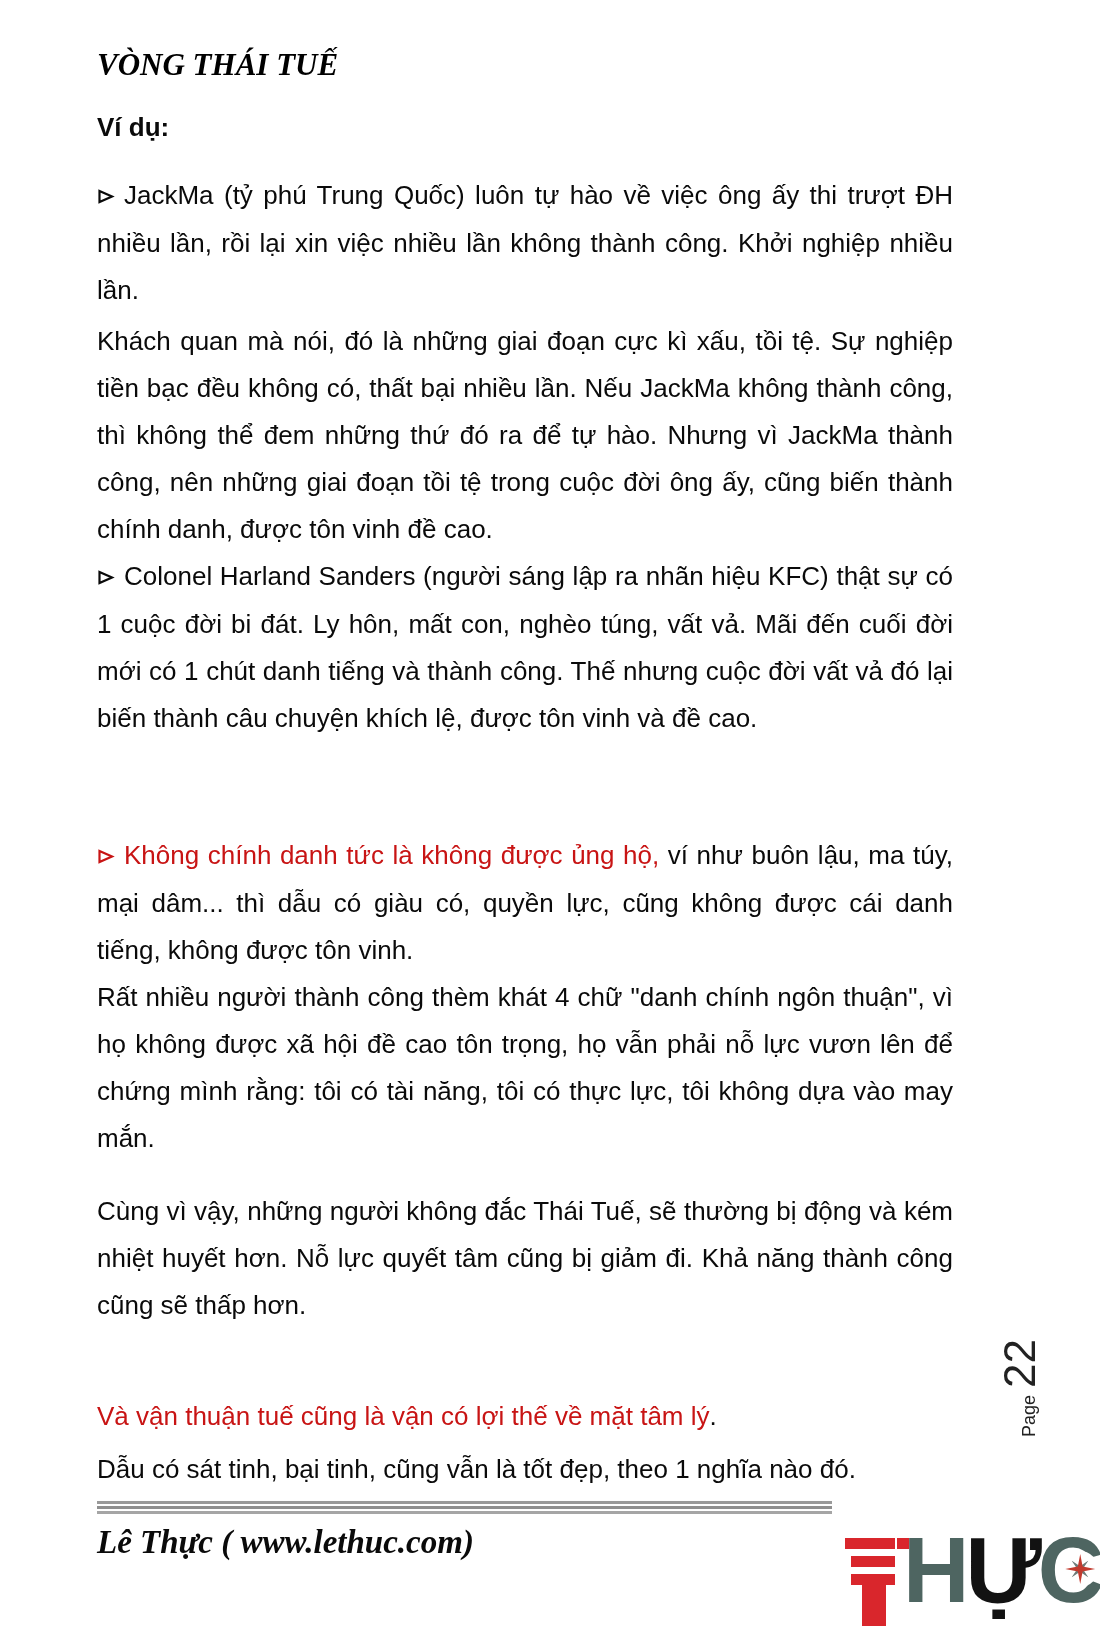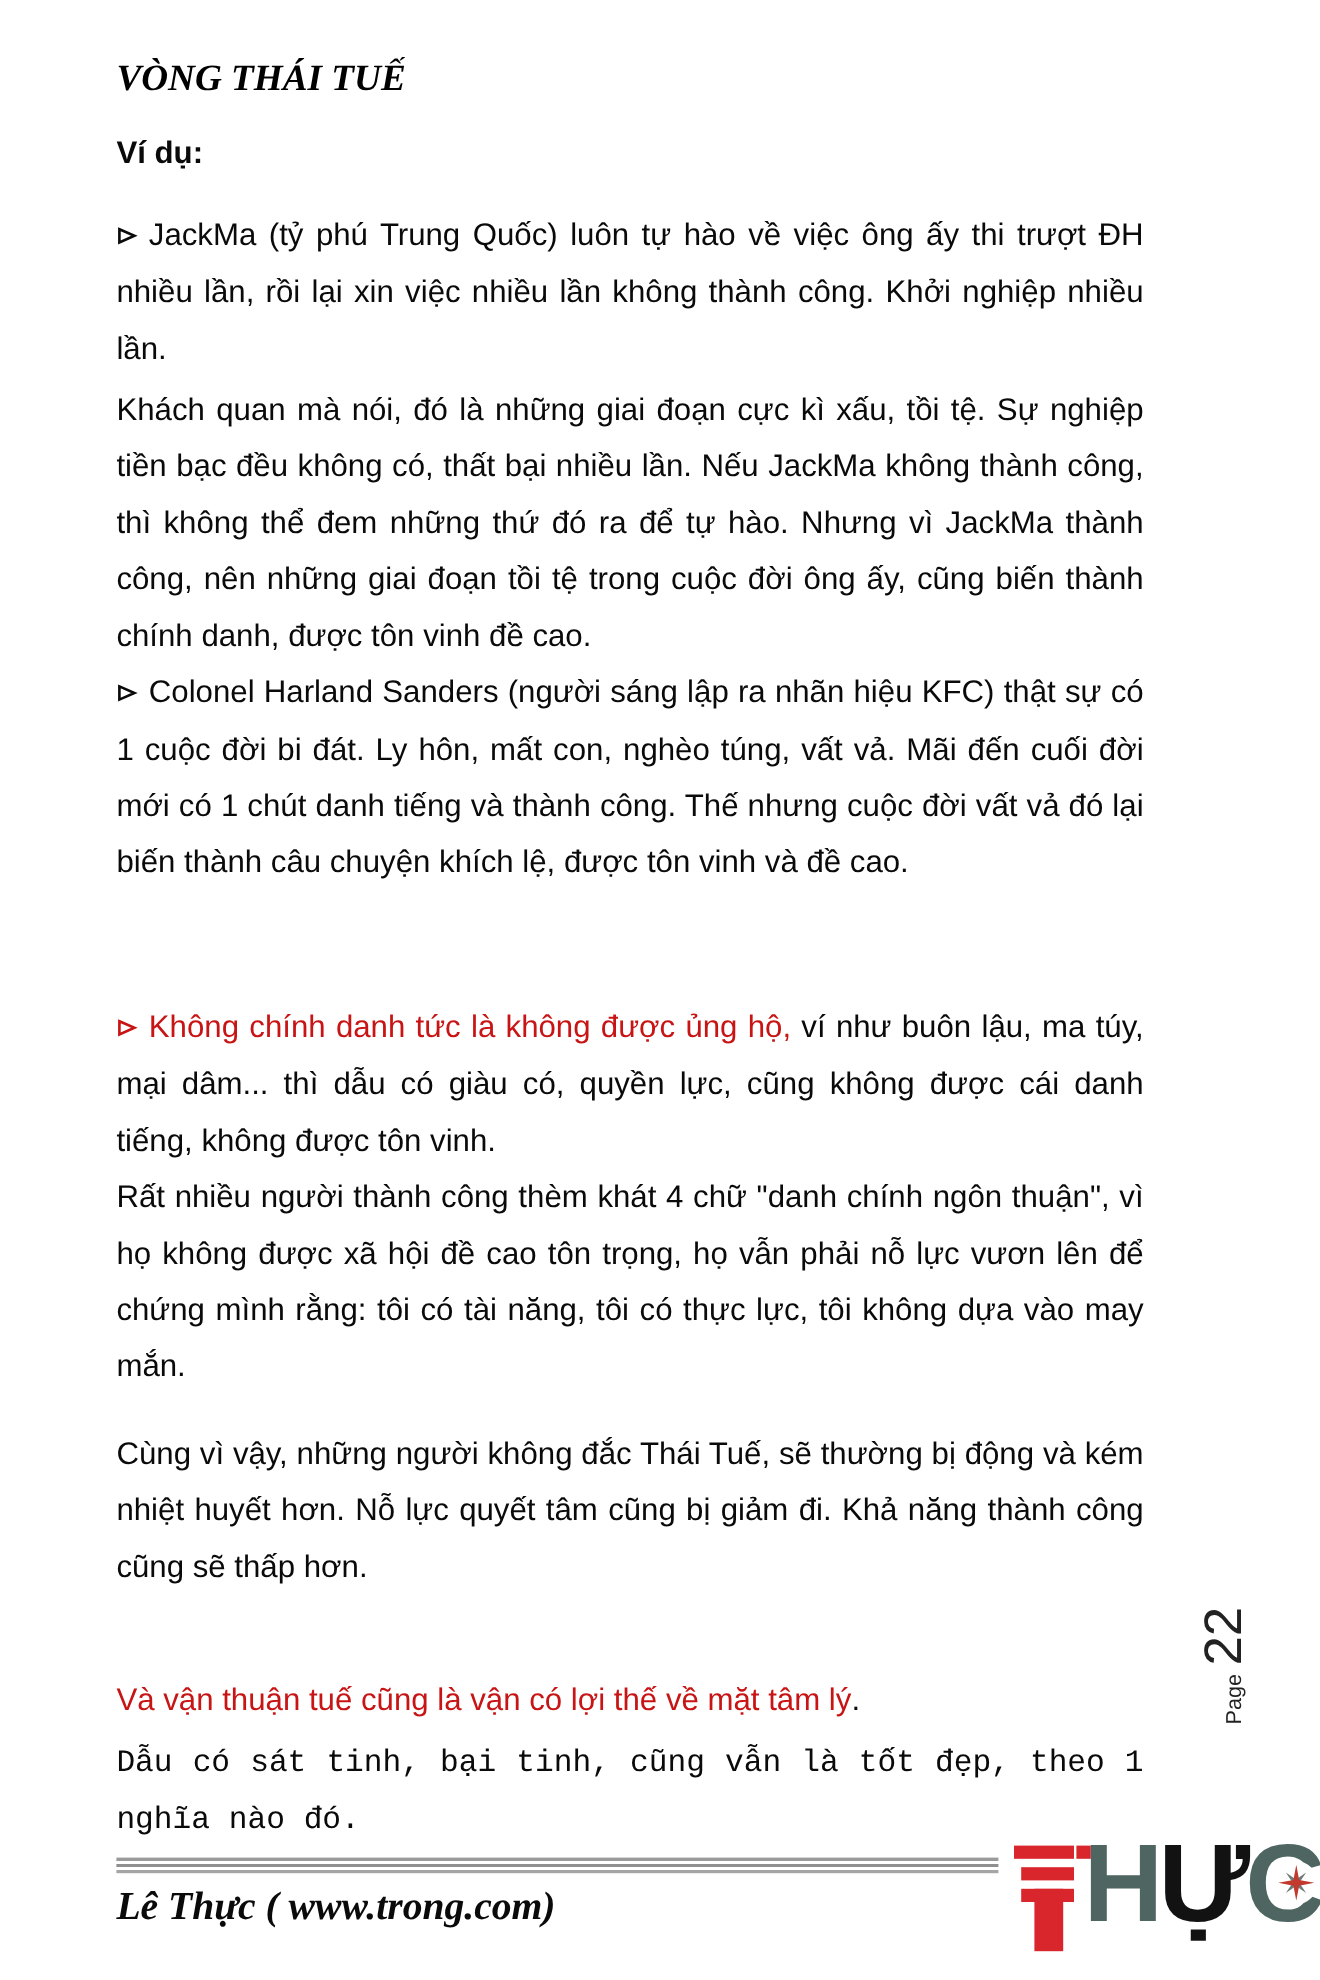--- a/index.html
+++ b/index.html
@@ -14,21 +14,21 @@
 
   p.body{font-size:26px;line-height:47px;text-align:justify;margin:0;color:#0a0a0a;}
   p.b1{margin-bottom:4px;}
   p.p2{margin-bottom:0;}
   p.b2{margin-bottom:90px;}
   p.redlead{margin-bottom:0;}
   p.p4{margin-bottom:26px;}
   p.p5{margin-bottom:64px;}
   p.p7{margin-bottom:0;}
   p.p8{margin-bottom:6px;}
-  p.p9{margin-bottom:0;font-family:Liberation Mono, monospace;}
+  p.p9{margin-bottom:0;}
   .red{color:#c81414;}
   .arrow{display:inline-block;vertical-align:-1px;margin-right:9px;}
 
   .divider{width:735px;height:13px;margin-top:8px;
      background:linear-gradient(to bottom,#9a9a9a 0 3px,#fff 3px 5px,#8f8f8f 5px 8px,#fff 8px 10px,#a5a5a5 10px 13px);}
   .footer-author{font-family:"Liberation Serif",serif;font-style:italic;font-weight:bold;
      font-size:33px;line-height:40px;margin-top:8px;color:#0a0a0a;}
 
   
   .pageno{position:absolute;left:950px;top:1318px;width:140px;height:140px;
@@ -86,21 +86,21 @@
 
     <p class="body p5">Cùng vì vậy, những người không đắc Thái Tuế, sẽ thường bị động và kém nhiệt huyết hơn. Nỗ lực quyết tâm cũng bị giảm đi. Khả năng thành công cũng sẽ thấp hơn.</p>
 
 
     <p class="body p8"><span class="red">Và vận thuận tuế cũng là vận có lợi thế về mặt tâm lý</span><span>.</span></p>
 
     <p class="body p9">Dẫu có sát tinh, bại tinh, cũng vẫn là tốt đẹp, theo 1 nghĩa nào đó.</p>
 
     <div class="divider"></div>
 
-    <div class="footer-author">Lê Thực ( www.trong.com)</div>
+    <div class="footer-author">Lê Thực ( www.lethuc.com)</div>
   </div>
 
   <div class="pageno">
     <div class="pageno-inner">
       <span class="pageno-label">Page</span>
       <span class="pageno-num">22</span>
     </div>
   </div>
 
   <div class="logo">

